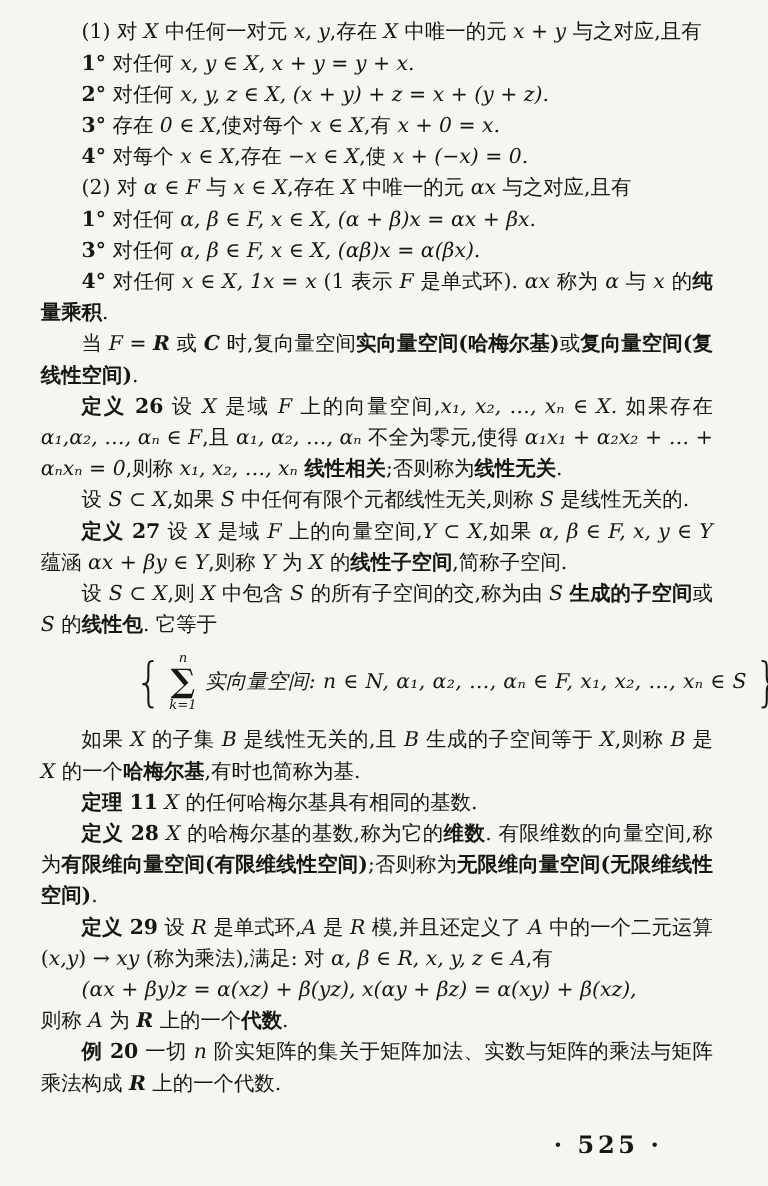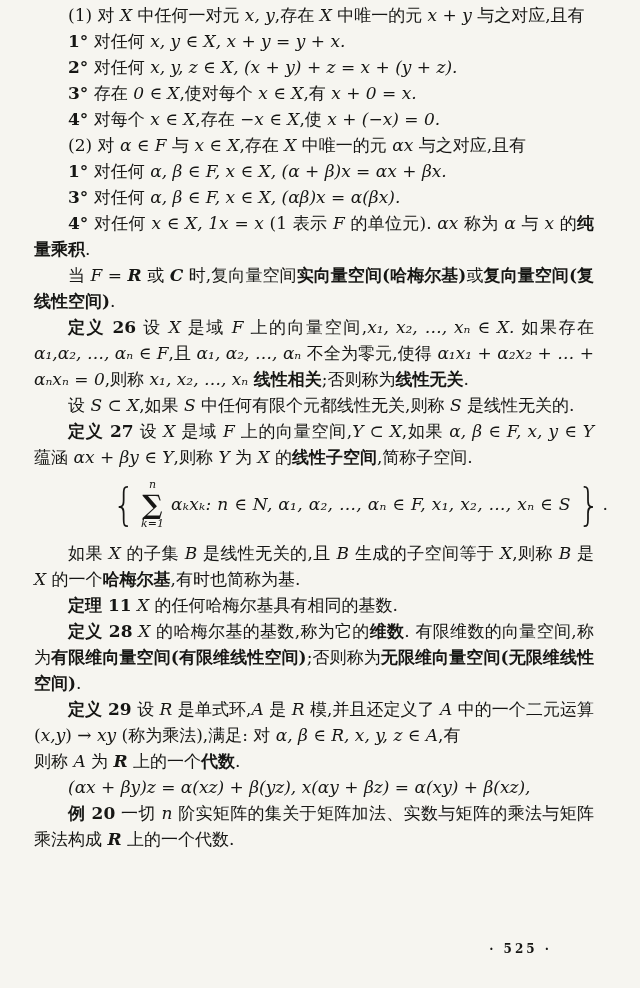--- a/index.html
+++ b/index.html
@@ -8,21 +8,21 @@
     background:#f6f5f0;
     font-family:"DejaVu Serif","Liberation Serif",serif;
     color:#161614;
     font-size:17px;
     overflow:hidden;
   }
   .page{
     position:relative;
     box-sizing:border-box;
     width:620px;height:988px;
-    padding:2px 26px 0 34px;
+    padding:14px 26px 0 34px;
   }
   .para{
     text-align:justify;
     line-height:26px;
     margin:0;
   }
   .para.indent{ text-indent:2em; }
   .run-b{ font-weight:bold; }
   .run-i{ font-style:italic; }
   .formula{
@@ -66,57 +66,58 @@
     text-align:left;
     text-indent:2em;
     line-height:26px;
   }
   .page-number{
     position:absolute;
     top:942px;
     right:68px;
     font-weight:bold;
     letter-spacing:3px;
-    font-size:12px;
+    font-size:20px;
   }
 </style>
 </head>
 <body>
 
 <main class="page">
 
   <p class="para indent"><span>(1) 对 </span><span class="run-i">X</span><span> 中任何一对元 </span><span class="run-i">x, y</span><span>,存在 </span><span class="run-i">X</span><span> 中唯一的元 </span><span class="run-i">x + y</span><span> 与之对应,且有</span></p>
   <p class="para indent"><span class="run-b">1°</span><span> 对任何 </span><span class="run-i">x, y ∈ X, x + y = y + x.</span></p>
   <p class="para indent"><span class="run-b">2°</span><span> 对任何 </span><span class="run-i">x, y, z ∈ X, (x + y) + z = x + (y + z).</span></p>
   <p class="para indent"><span class="run-b">3°</span><span> 存在 </span><span class="run-i">0 ∈ X</span><span>,使对每个 </span><span class="run-i">x ∈ X</span><span>,有 </span><span class="run-i">x + 0 = x.</span></p>
   <p class="para indent"><span class="run-b">4°</span><span> 对每个 </span><span class="run-i">x ∈ X</span><span>,存在 </span><span class="run-i">−x ∈ X</span><span>,使 </span><span class="run-i">x + (−x) = 0.</span></p>
   <p class="para indent"><span>(2) 对 </span><span class="run-i">α ∈ F</span><span> 与 </span><span class="run-i">x ∈ X</span><span>,存在 </span><span class="run-i">X</span><span> 中唯一的元 </span><span class="run-i">αx</span><span> 与之对应,且有</span></p>
   <p class="para indent"><span class="run-b">1°</span><span> 对任何 </span><span class="run-i">α, β ∈ F, x ∈ X, (α + β)x = αx + βx.</span></p>
   <p class="para indent"><span class="run-b">3°</span><span> 对任何 </span><span class="run-i">α, β ∈ F, x ∈ X, (αβ)x = α(βx).</span></p>
-  <p class="para indent"><span class="run-b">4°</span><span> 对任何 </span><span class="run-i">x ∈ X, 1x = x</span><span> (1 表示 </span><span class="run-i">F</span><span> 的单位元). </span><span class="run-i">αx</span><span> 称为 </span><span class="run-i">α</span><span> 与 </span><span class="run-i">x</span><span> 的</span><span class="run-b">纯量乘积</span><span>.</span></p>
+  <p class="para indent"><span class="run-b">4°</span><span> 对任何 </span><span class="run-i">x ∈ X, 1x = x</span><span> (1 表示 </span><span class="run-i">F</span><span> 是单式环). </span><span class="run-i">αx</span><span> 称为 </span><span class="run-i">α</span><span> 与 </span><span class="run-i">x</span><span> 的</span><span class="run-b">纯量乘积</span><span>.</span></p>
   <p class="para indent"><span>当 </span><span class="run-i">F = </span><span class="run-b run-i">R</span><span> 或 </span><span class="run-b run-i">C</span><span> 时,复向量空间</span><span class="run-b">实向量空间(哈梅尔基)</span><span>或</span><span class="run-b">复向量空间(复线性空间)</span><span>.</span></p>
   <p class="para indent"><span class="run-b">定义 26</span><span>  设 </span><span class="run-i">X</span><span> 是域 </span><span class="run-i">F</span><span> 上的向量空间,</span><span class="run-i">x₁, x₂, …, xₙ ∈ X.</span><span>  如果存在 </span><span class="run-i">α₁,</span><span class="run-i">α₂, …, αₙ ∈ F</span><span>,且 </span><span class="run-i">α₁, α₂, …, αₙ</span><span> 不全为零元,使得 </span><span class="run-i">α₁x₁ + α₂x₂ + … + αₙxₙ = 0</span><span>,则称 </span><span class="run-i">x₁, x₂, …, xₙ</span><span> </span><span class="run-b">线性相关</span><span>;否则称为</span><span class="run-b">线性无关</span><span>.</span></p>
   <p class="para indent"><span>设 </span><span class="run-i">S ⊂ X</span><span>,如果 </span><span class="run-i">S</span><span> 中任何有限个元都线性无关,则称 </span><span class="run-i">S</span><span> 是线性无关的.</span></p>
   <p class="para indent"><span class="run-b">定义 27</span><span>  设 </span><span class="run-i">X</span><span> 是域 </span><span class="run-i">F</span><span> 上的向量空间,</span><span class="run-i">Y ⊂ X</span><span>,如果 </span><span class="run-i">α, β ∈ F, x, y ∈ Y</span><span> 蕴涵 </span><span class="run-i">αx + βy ∈ Y</span><span>,则称 </span><span class="run-i">Y</span><span> 为 </span><span class="run-i">X</span><span> 的</span><span class="run-b">线性子空间</span><span>,简称子空间.</span></p>
+  <p class="para indent"><span>设 </span><span class="run-i">S ⊂ X</span><span>,则 </span><span class="run-i">X</span><span> 中包含 </span><span class="run-i">S</span><span> 的所有子空间的交,称为由 </span><span class="run-i">S</span><span> </span><span class="run-b">生成的子空间</span><span>或 </span><span class="run-i">S</span><span> 的</span><span class="run-b">线性包</span><span>. 它等于</span></p>
 
   <div class="formula">
     <span class="brace">{</span>
     <span class="sum">
       <span class="sum-upper">n</span>
       <span class="sum-sigma">∑</span>
       <span class="sum-lower">k=1</span>
     </span>
-    <span class="formula-body">αₖxₖ:  n ∈ N, α₁, α₂, …, αₙ ∈ F, x₁, x₂, …, xₙ ∈ S</span>
+    <span class="formula-body">实向量空间:  n ∈ N, α₁, α₂, …, αₙ ∈ F, x₁, x₂, …, xₙ ∈ S</span>
     <span class="brace">}</span>
     <span>.</span>
   </div>
 
   <p class="para indent"><span>如果 </span><span class="run-i">X</span><span> 的子集 </span><span class="run-i">B</span><span> 是线性无关的,且 </span><span class="run-i">B</span><span> 生成的子空间等于 </span><span class="run-i">X</span><span>,则称 </span><span class="run-i">B</span><span> 是 </span><span class="run-i">X</span><span> 的一个</span><span class="run-b">哈梅尔基</span><span>,有时也简称为基.</span></p>
   <p class="para indent"><span class="run-b">定理 11</span><span>  </span><span class="run-i">X</span><span> 的任何哈梅尔基具有相同的基数.</span></p>
   <p class="para indent"><span class="run-b">定义 28</span><span>  </span><span class="run-i">X</span><span> 的哈梅尔基的基数,称为它的</span><span class="run-b">维数</span><span>.  有限维数的向量空间,称为</span><span class="run-b">有限维向量空间(有限维线性空间)</span><span>;否则称为</span><span class="run-b">无限维向量空间(无限维线性空间)</span><span>.</span></p>
   <p class="para indent"><span class="run-b">定义 29</span><span>  设 </span><span class="run-i">R</span><span> 是单式环,</span><span class="run-i">A</span><span> 是 </span><span class="run-i">R</span><span> 模,并且还定义了 </span><span class="run-i">A</span><span> 中的一个二元运算 (</span><span class="run-i">x,</span><span class="run-i">y</span><span>) → </span><span class="run-i">xy</span><span> (称为乘法),满足: 对 </span><span class="run-i">α, β ∈ R, x, y, z ∈ A</span><span>,有</span></p>
+  <p class="para display-line"><span class="run-i">(αx + βy)z = α(xz) + β(yz),  x(αy + βz) = α(xy) + β(xz),</span></p>
   <p class="para"><span>则称 </span><span class="run-i">A</span><span> 为 </span><span class="run-b run-i">R</span><span> 上的一个</span><span class="run-b">代数</span><span>.</span></p>
-  <p class="para display-line"><span class="run-i">(αx + βy)z = α(xz) + β(yz),  x(αy + βz) = α(xy) + β(xz),</span></p>
   <p class="para indent"><span class="run-b">例 20</span><span>  一切 </span><span class="run-i">n</span><span> 阶实矩阵的集关于矩阵加法、实数与矩阵的乘法与矩阵乘法构成 </span><span class="run-b run-i">R</span><span> 上的一个代数.</span></p>
 
   <div class="page-number">· 525 ·</div>
 
 </main>
 
 </body></html>

